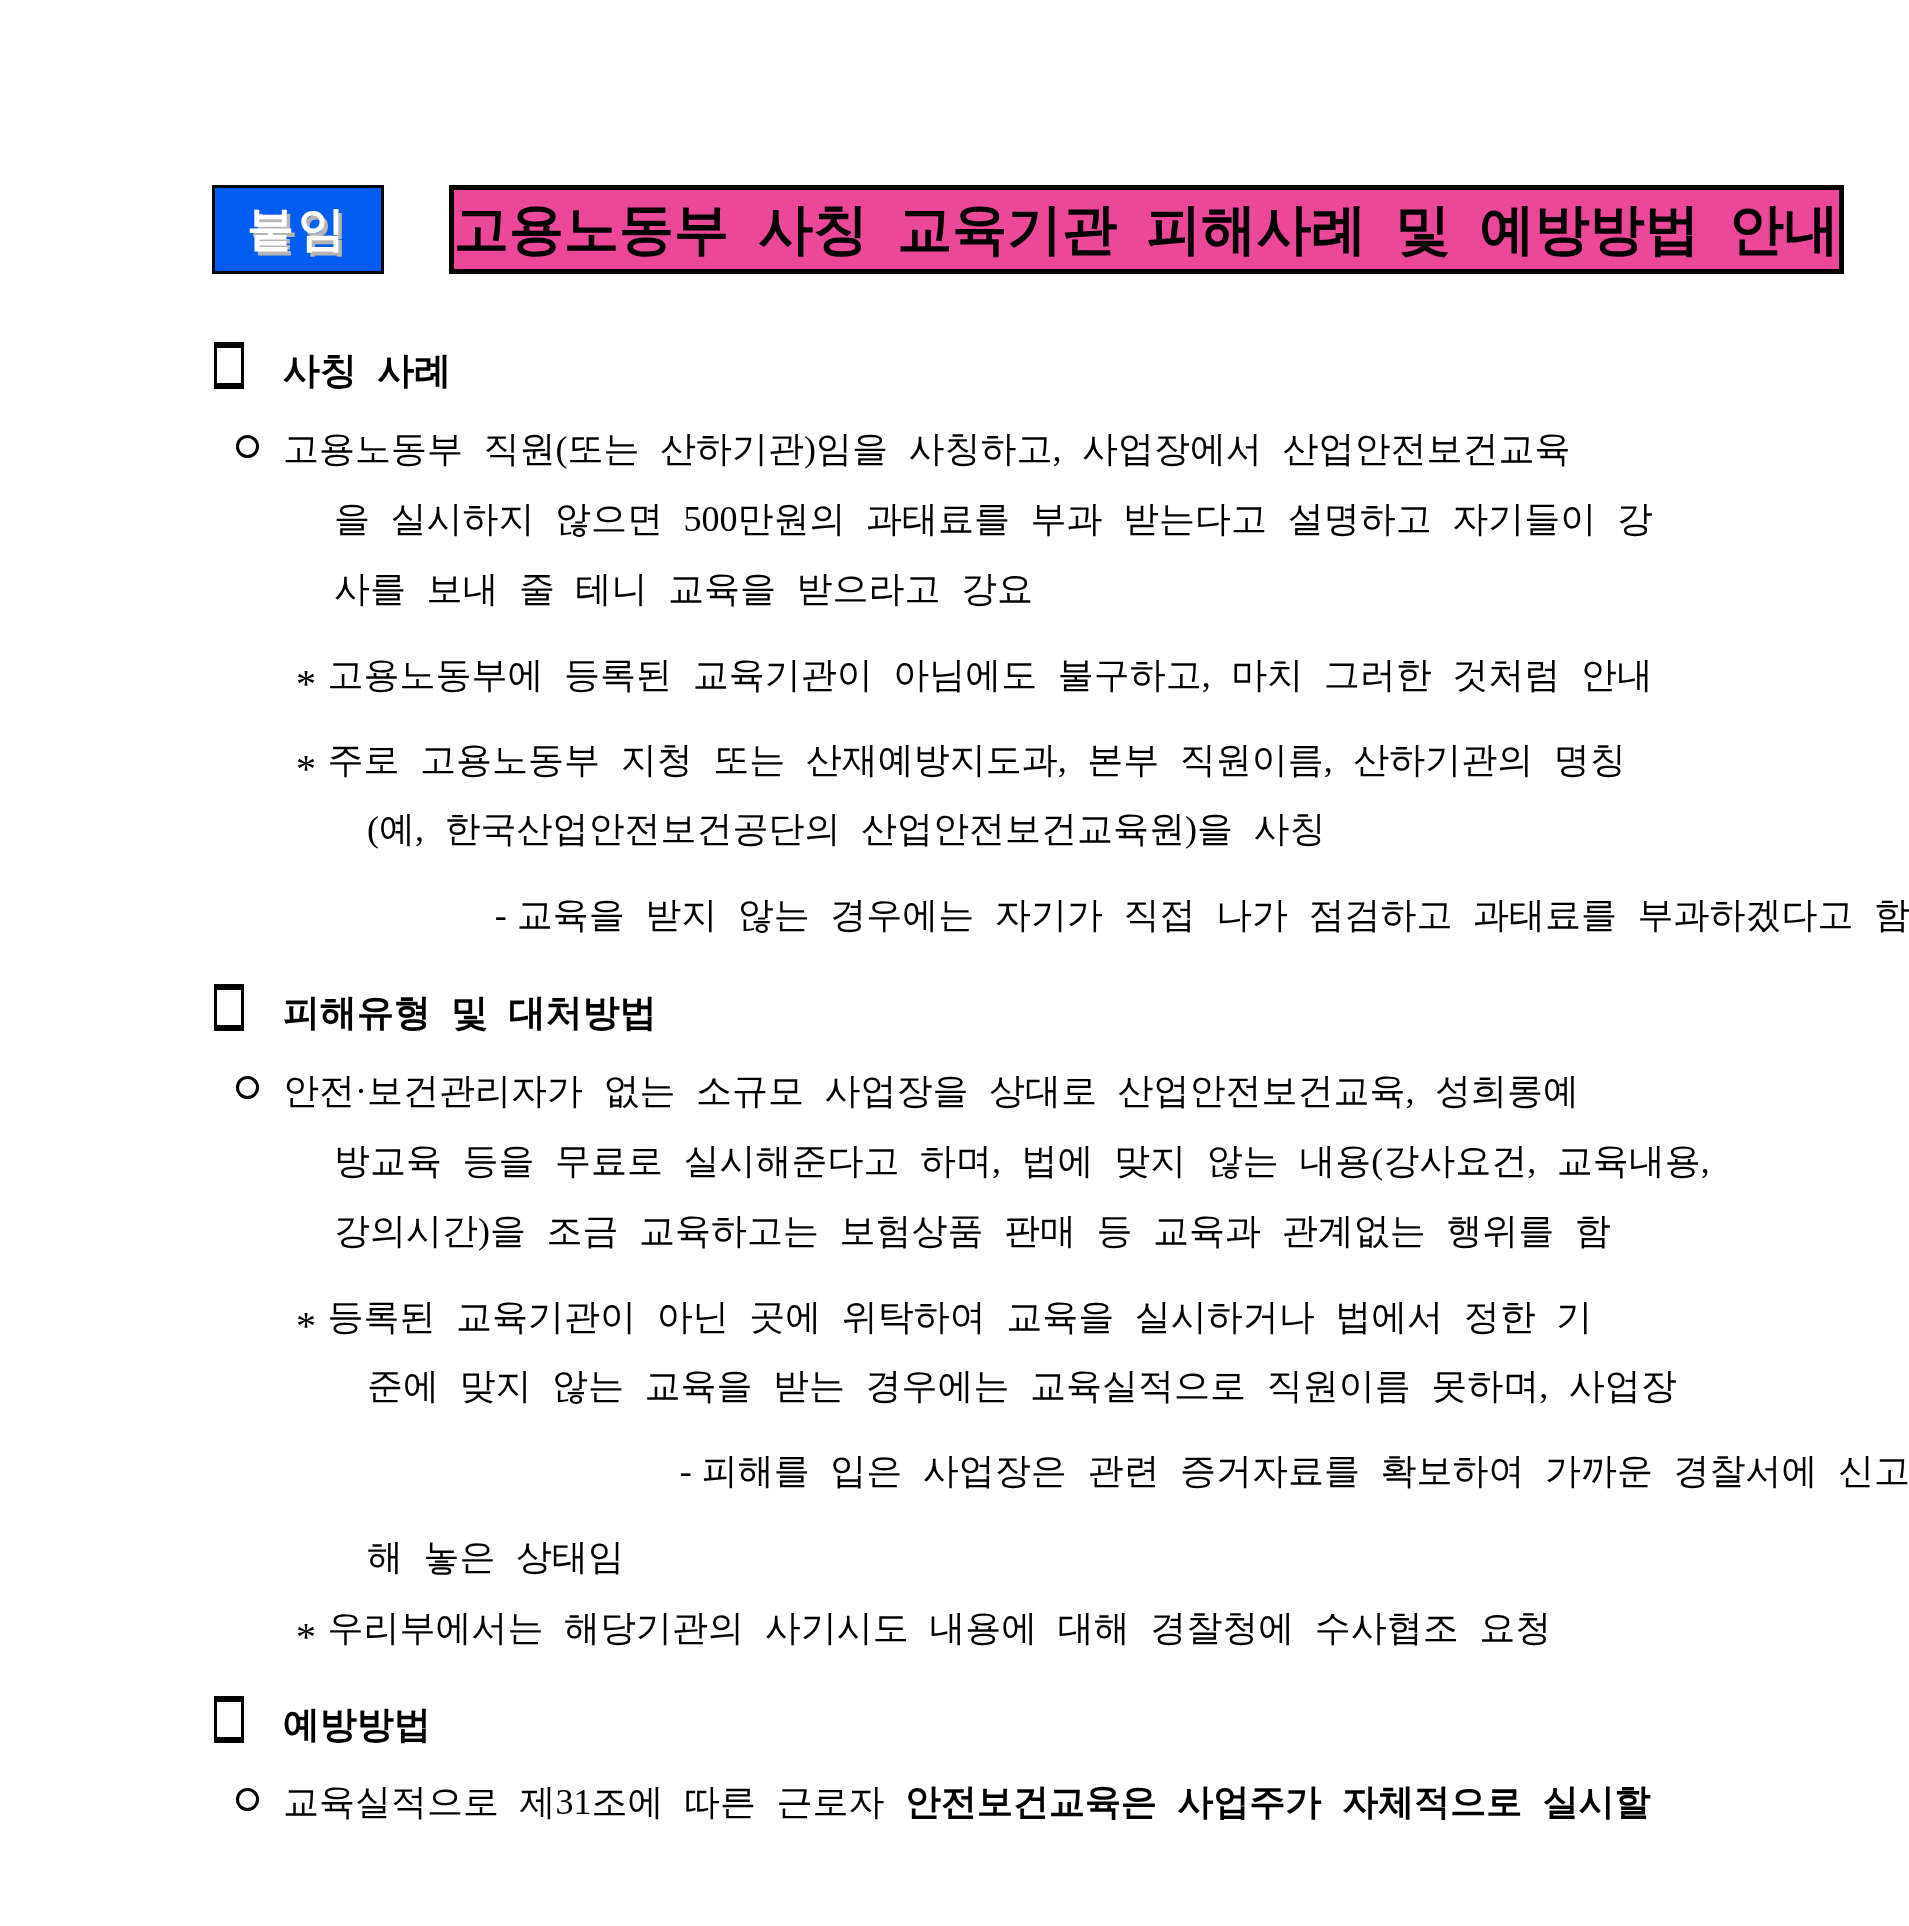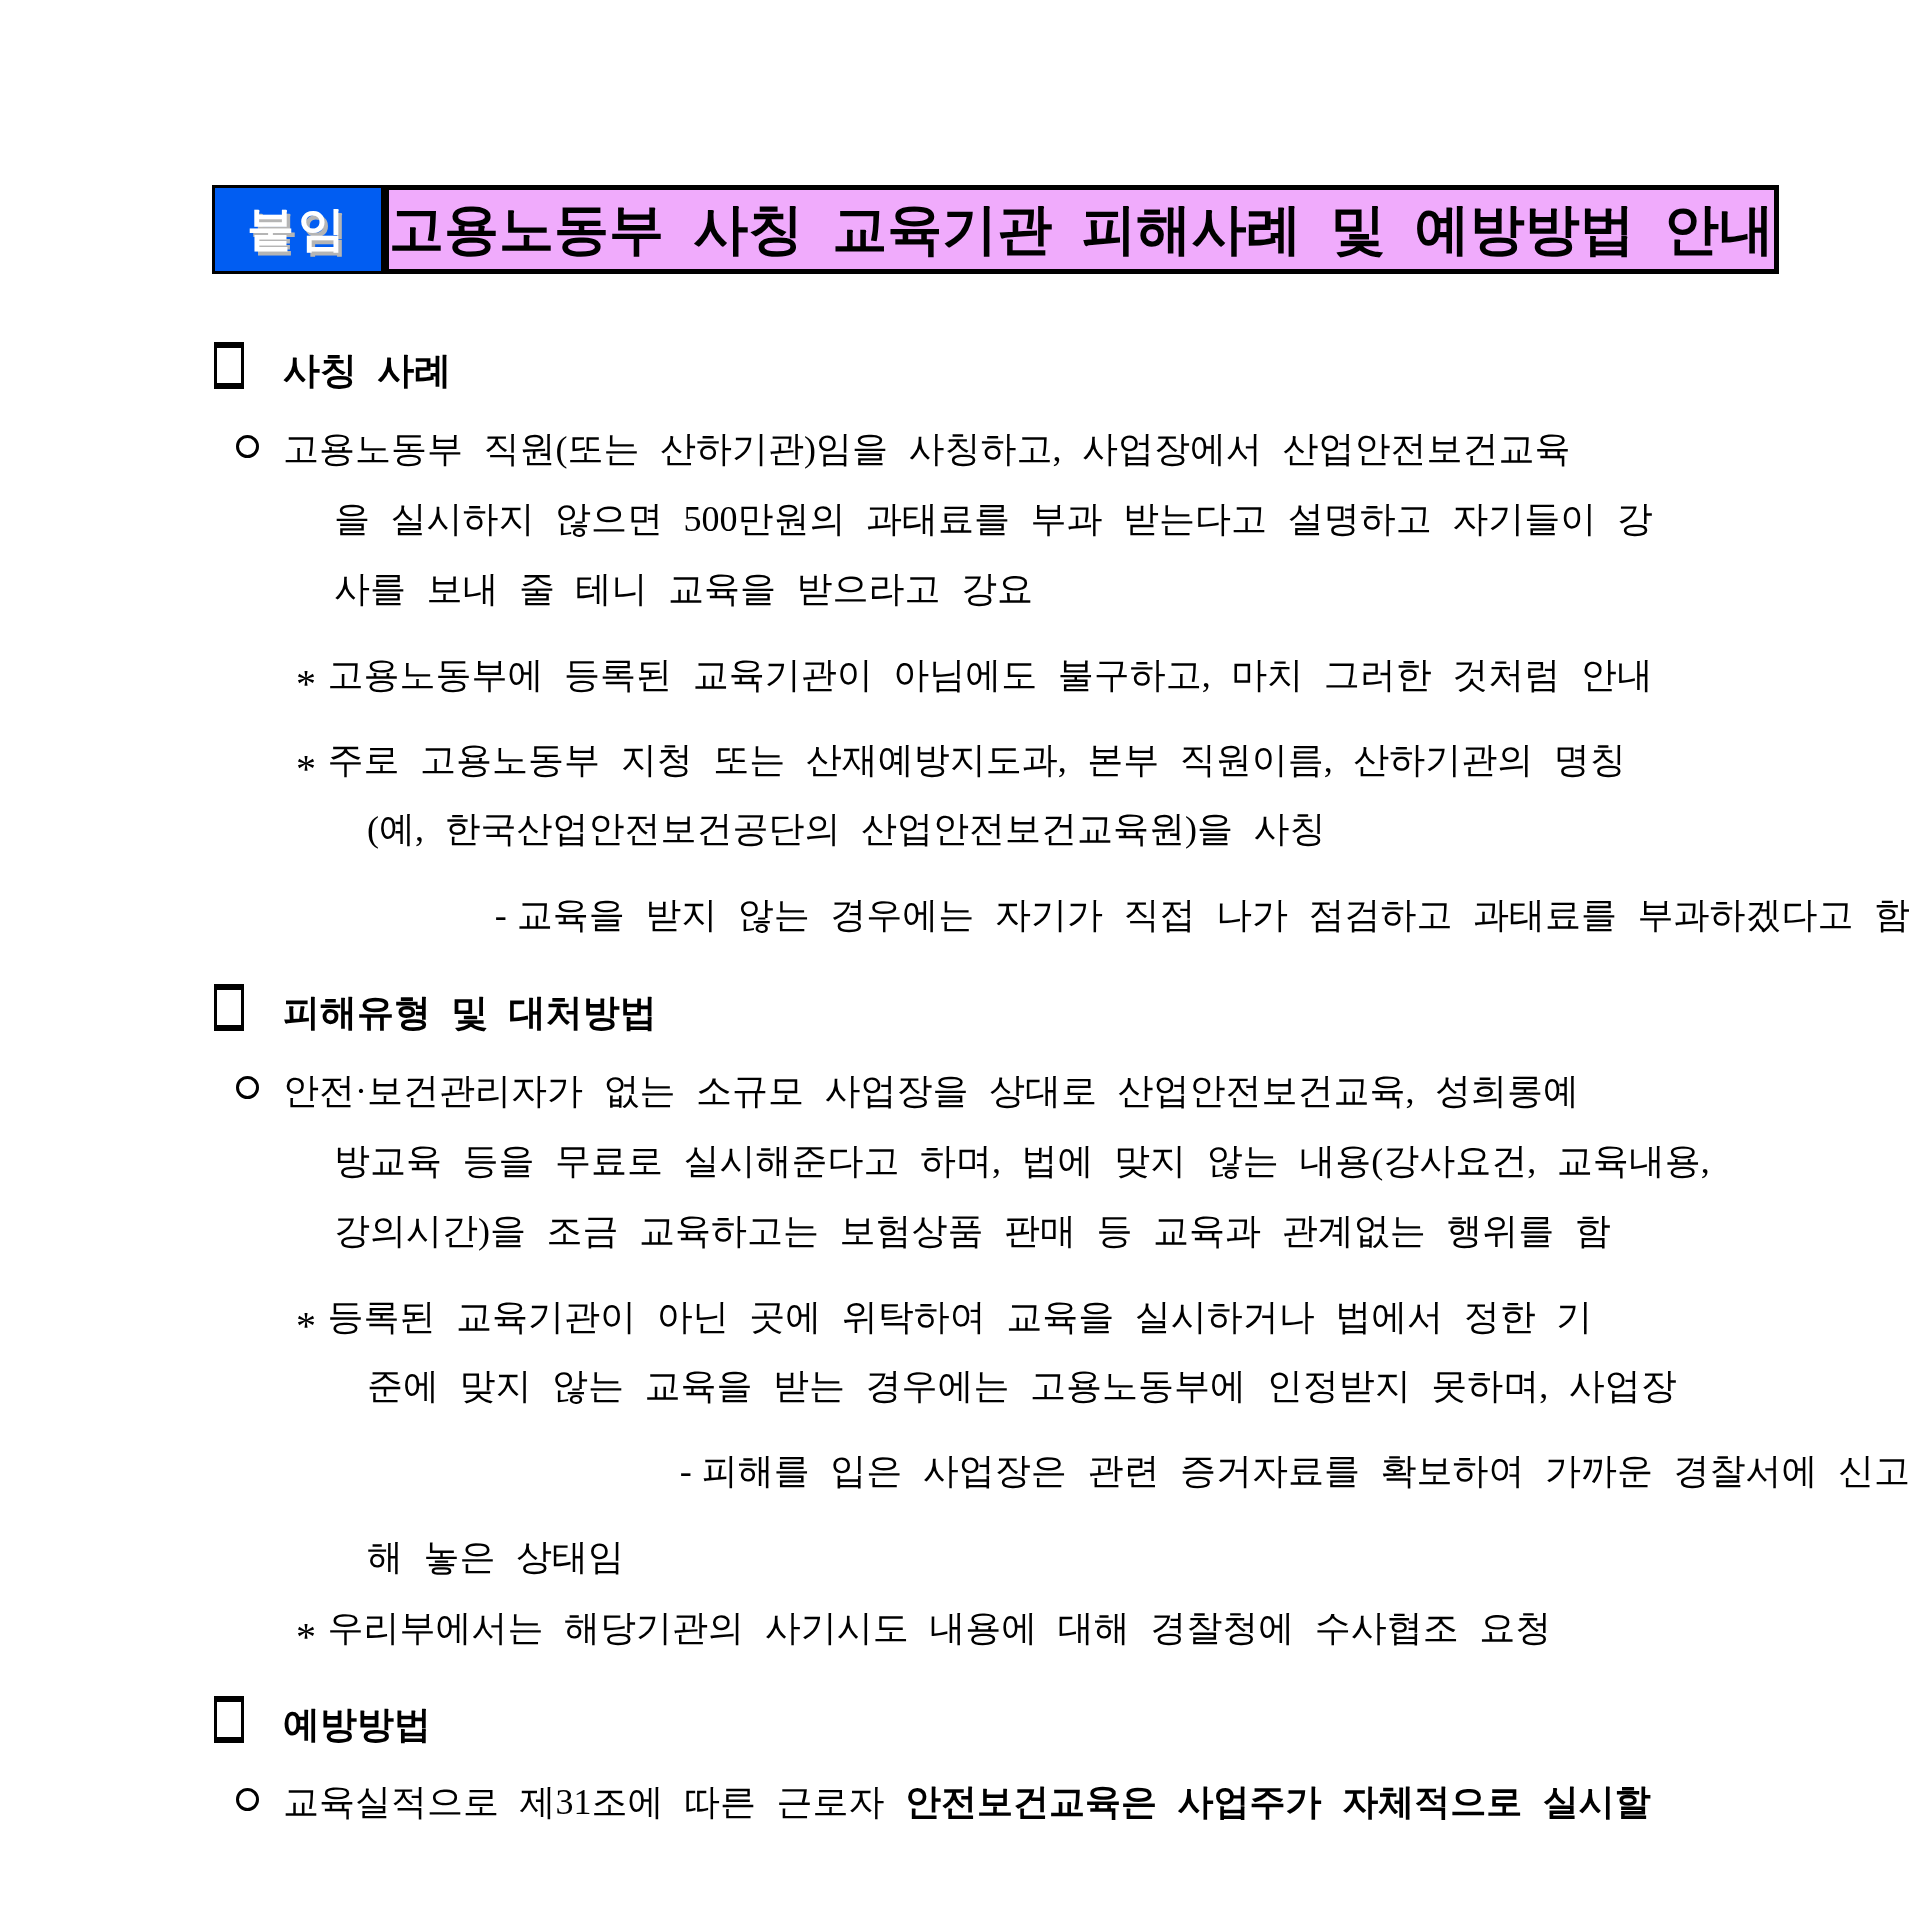--- a/index.html
+++ b/index.html
@@ -29,23 +29,24 @@
     flex: none;
   }
   .badge-label {
     font-size: 47px;
     font-weight: bold;
     letter-spacing: 3.9px;
     text-shadow: 3.5px 3.5px 0 #b5b5b5;
     font-family: Liberation Serif, serif;
   }
   .title-box {
+    margin-left: 65px;
     flex: 1;
     border: 5.4px solid #000;
-    background: #f0abfc;
+    background: #ec4899;
     display: flex; align-items: center; justify-content: flex-end;
   }
   .title-text {
     font-size: 55px;
     font-weight: bold;
     white-space: nowrap;
     word-spacing: 0.28em;
   }
   
   .section { margin-top: 28px; }
@@ -137,21 +138,21 @@
       </div>
       <div class="section">
         <div class="section-heading"><span class="sq-marker"></span><span>피해유형 및 대처방법</span></div>
         <div class="item">
           <div class="line first circle"><span class="circle-marker"></span><span class="seg">안전·보건관리자가 없는 소규모 사업장을 상대로 산업안전보건교육, 성희롱예</span></div>
           <div class="line cont circle"><span class="seg">방교육 등을 무료로 실시해준다고 하며, 법에 맞지 않는 내용(강사요건, 교육내용,</span></div>
           <div class="line cont circle"><span class="seg">강의시간)을 조금 교육하고는 보험상품 판매 등 교육과 관계없는 행위를 함</span></div>
         </div>
         <div class="item">
           <div class="line first star"><span class="star-marker">*</span><span class="seg">등록된 교육기관이 아닌 곳에 위탁하여 교육을 실시하거나 법에서 정한 기</span></div>
-          <div class="line cont star"><span class="seg">준에 맞지 않는 교육을 받는 경우에는 고용노동부에 인정받지 못하며, 사업장</span></div>
+          <div class="line cont star"><span class="seg">준에 맞지 않는 교육을 받는 경우에는 교육실적으로 직원이름 못하며, 사업장</span></div>
         </div>
         <div class="item">
           <div class="line first dash"><span class="dash-marker">-</span><span class="seg">피해를 입은 사업장은 관련 증거자료를 확보하여 가까운 경찰서에 신고</span></div>
         </div>
         <div class="item">
           <div class="line cont star"><span class="seg">해 놓은 상태임</span></div>
           <div class="line first star"><span class="star-marker">*</span><span class="seg">우리부에서는 해당기관의 사기시도 내용에 대해 경찰청에 수사협조 요청</span></div>
         </div>
       </div>
       <div class="section">

